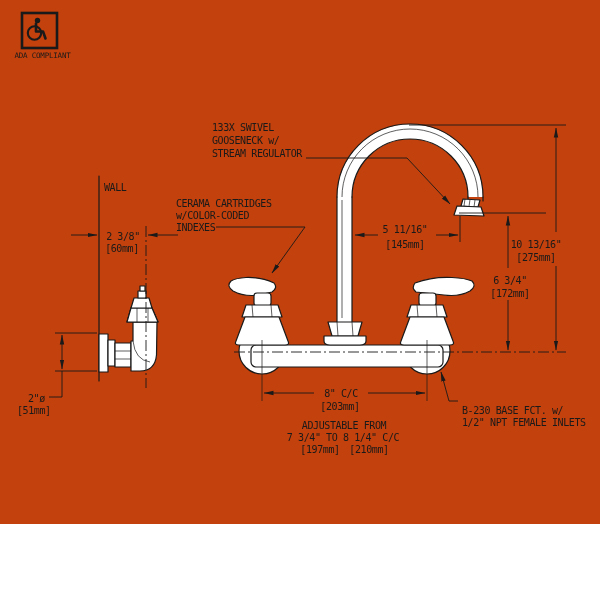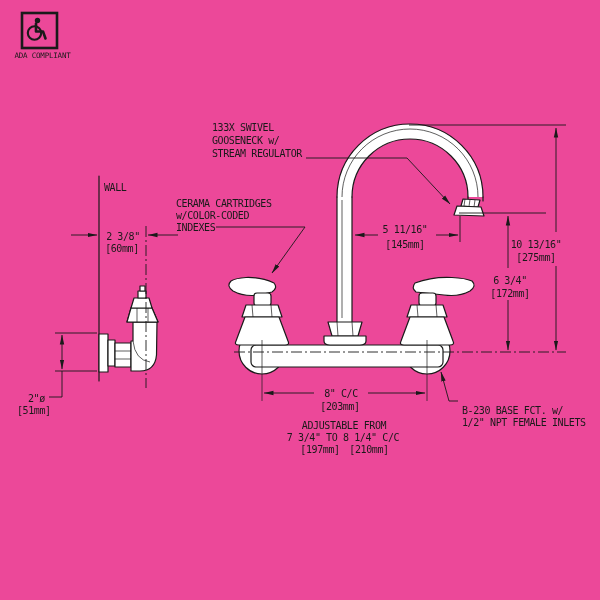--- a/index.html
+++ b/index.html
@@ -1,16 +1,16 @@
 <!DOCTYPE html>
 <html><head>
 <meta charset="utf-8">
 <style>
   html,body{margin:0;padding:0;background:#ffffff;}
-  .stage{position:relative;width:600px;height:600px;background:#ec4899;overflow:hidden;}
+  .stage{position:relative;width:600px;height:524px;background:#c2410c;overflow:hidden;}
   svg{display:block;}
   text{font-family:"DejaVu Sans Mono","Liberation Mono",monospace;
        font-size:10px;letter-spacing:-0.4px;fill:#1a1a1a;}
   text.small{font-size:7.5px;letter-spacing:-0.2px;}
   .mid{text-anchor:middle;}
   .ln{stroke:#1a1a1a;stroke-width:1.2;fill:none;stroke-linecap:round;stroke-linejoin:round;}
   .lnw{stroke:#1a1a1a;stroke-width:1.2;fill:#fff;stroke-linejoin:round;}
   .thin{stroke:#1a1a1a;stroke-width:0.7;fill:none;}
   .dim{stroke:#1a1a1a;stroke-width:0.9;fill:none;}
   .cline{stroke:#1a1a1a;stroke-width:0.9;fill:none;stroke-dasharray:11 3 2 3;}

